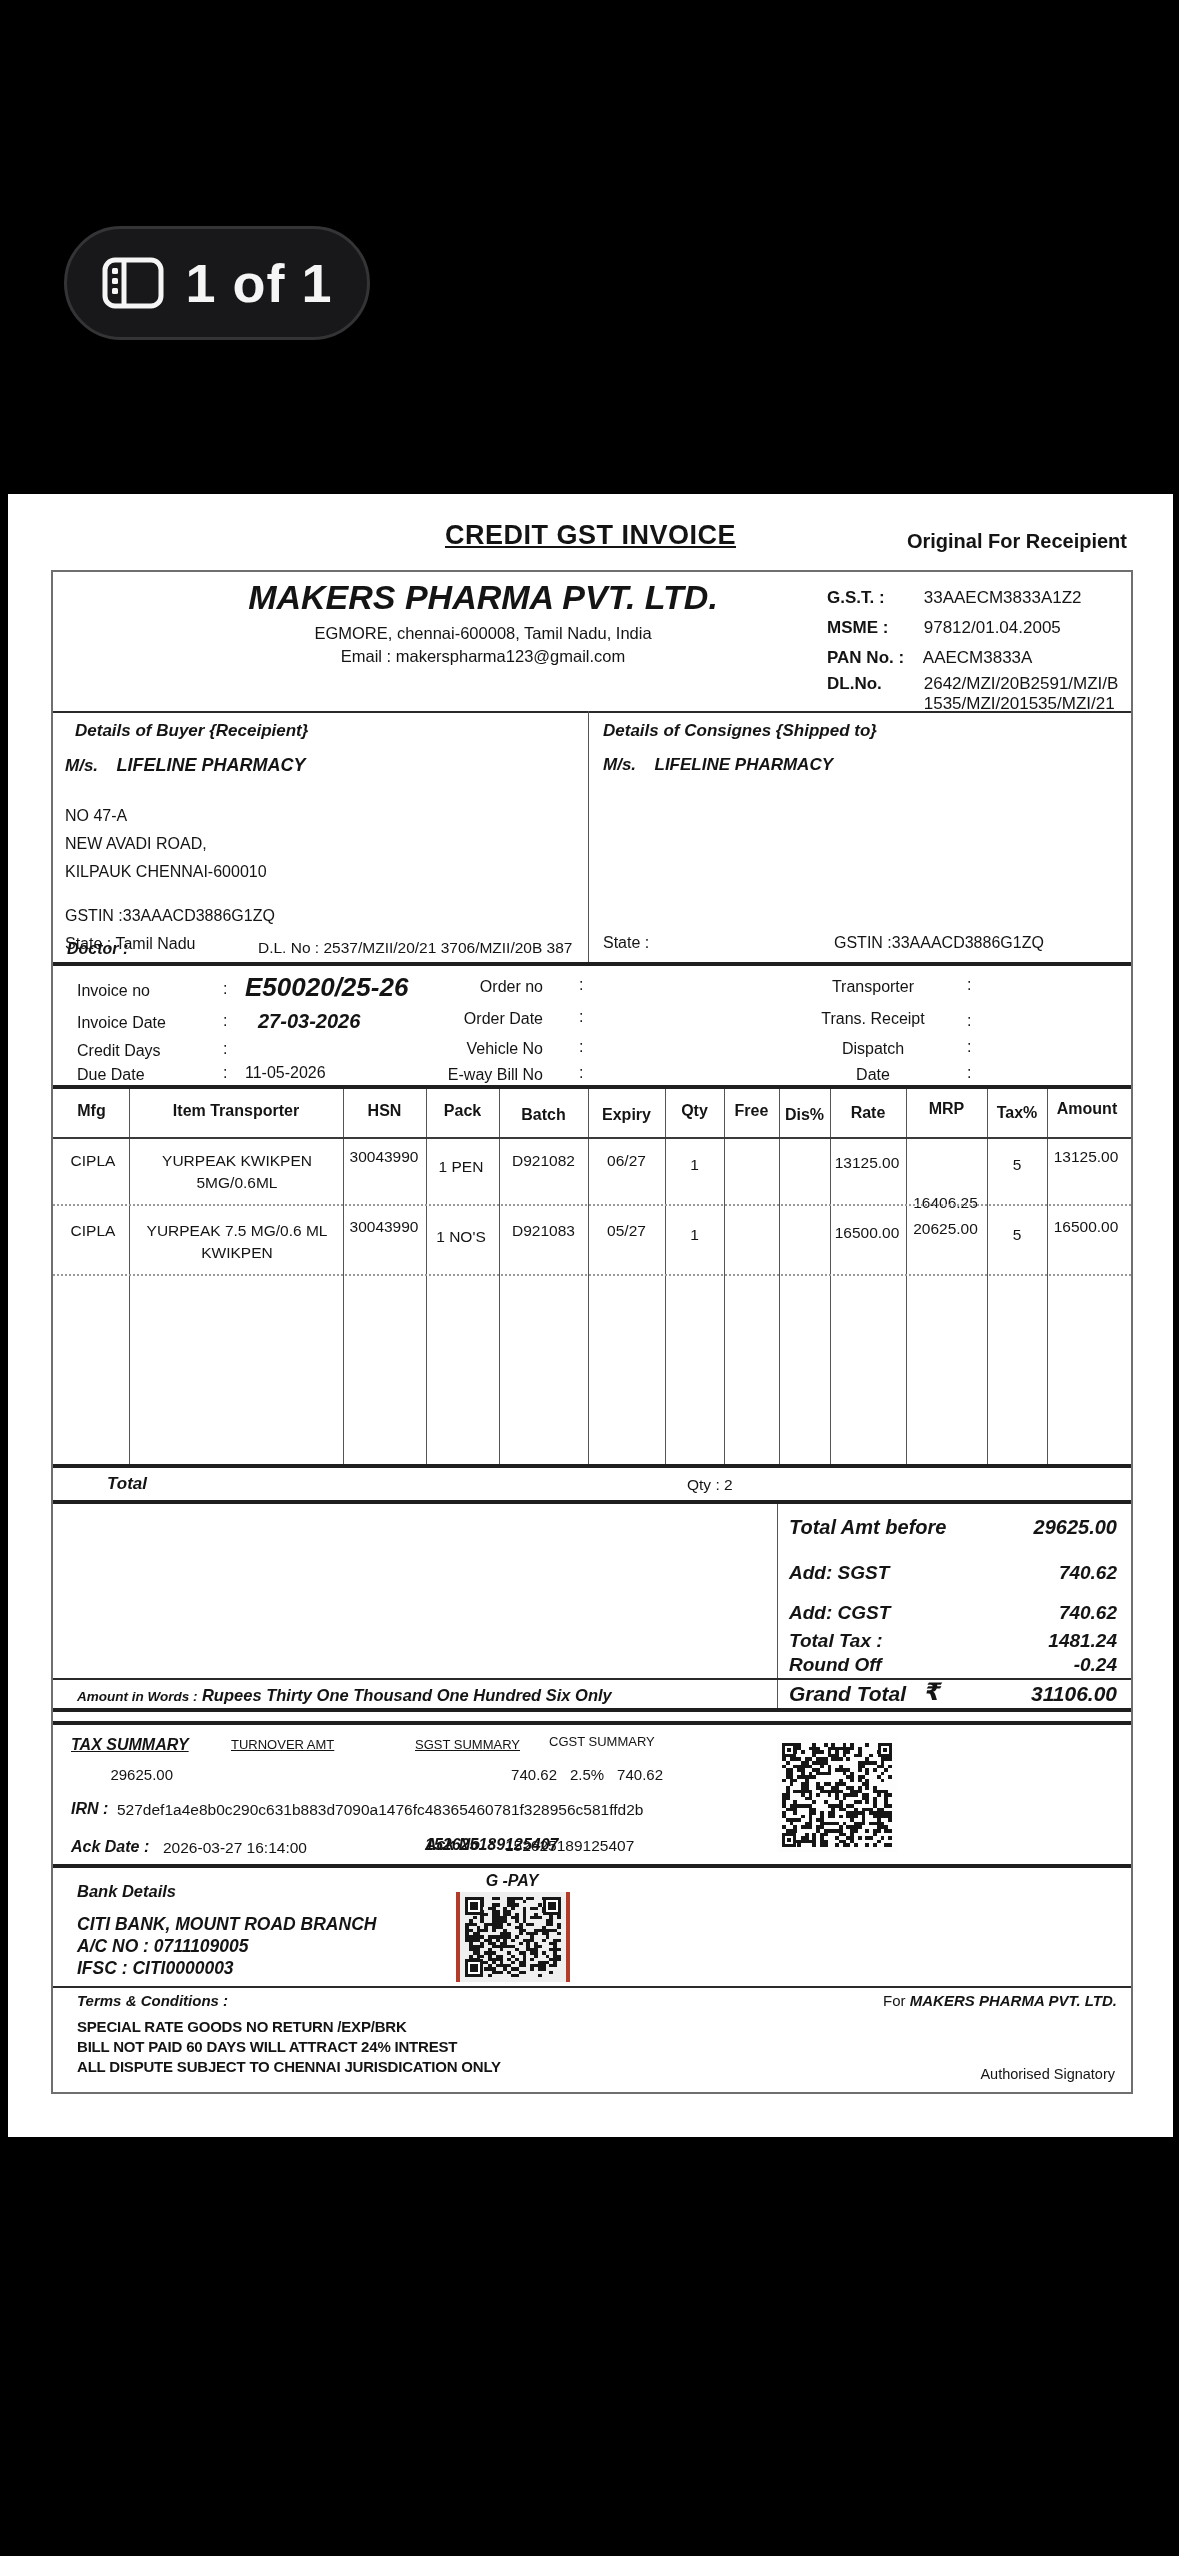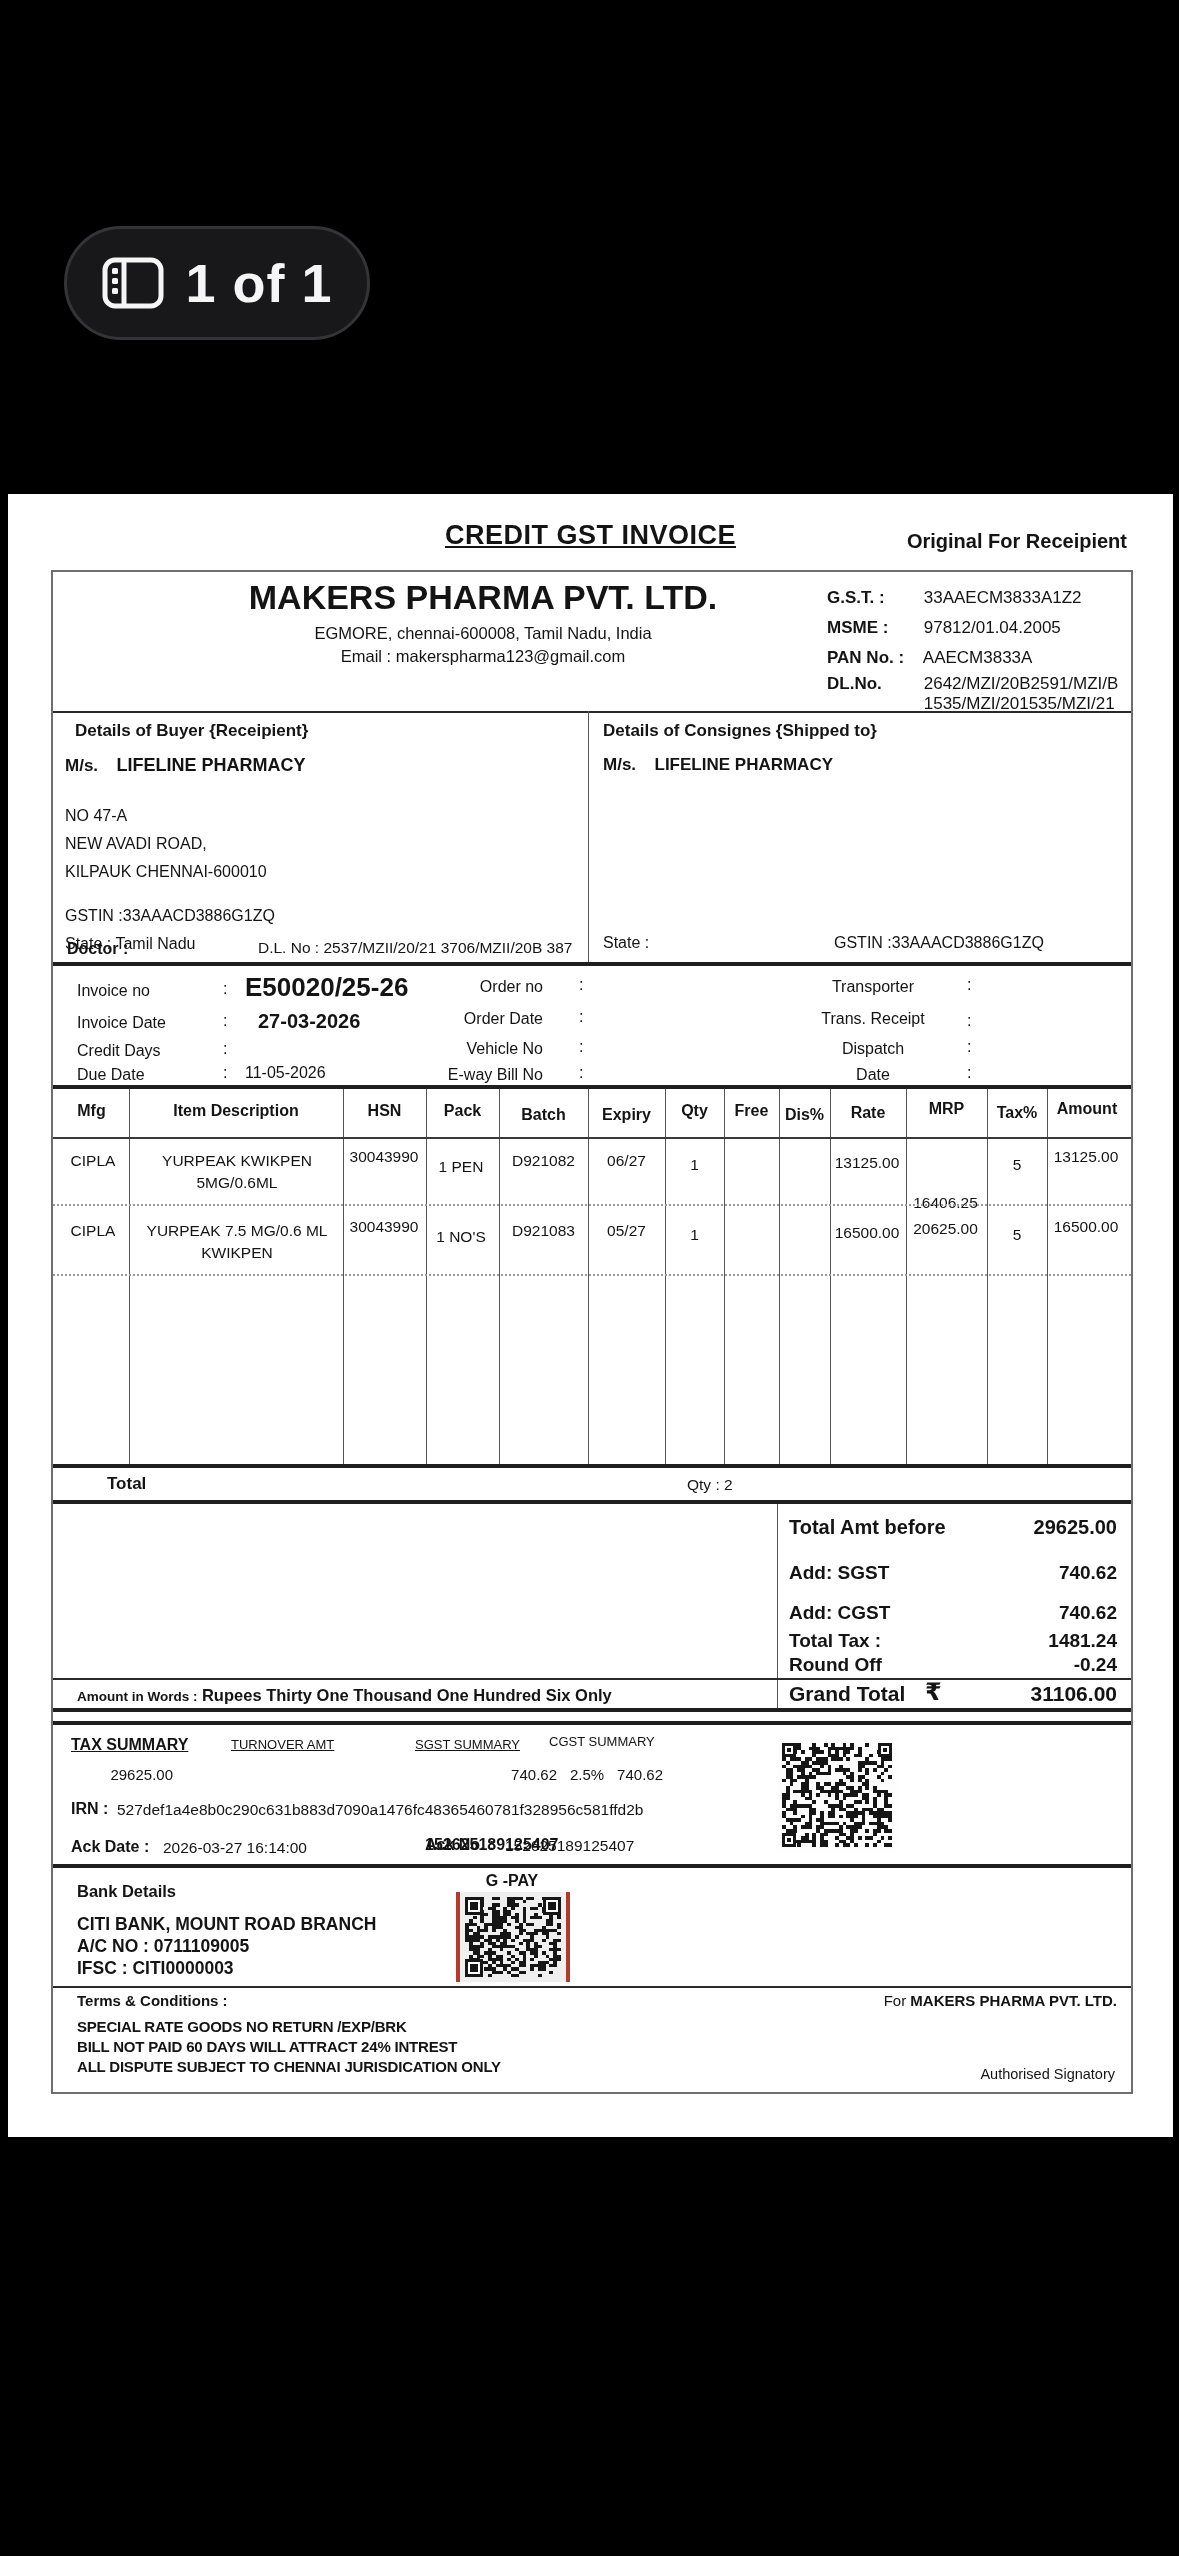--- a/index.html
+++ b/index.html
@@ -14,21 +14,21 @@
   .page{position:absolute;left:8px;top:494px;width:1165px;height:1643px;background:#fff;}
   .doc-title{position:absolute;top:26px;left:0;right:0;text-align:center;font-size:27px;
              font-weight:bold;text-decoration:underline;letter-spacing:.5px;}
   .copy-type{position:absolute;top:36px;right:46px;font-size:20px;font-weight:bold;}
   .main-box{position:absolute;left:43px;top:76px;width:1078px;height:1520px;
             border:2px solid #6f6f6f;box-sizing:content-box;}
   .abs{position:absolute;}
   .hline{position:absolute;background:#1f1f1f;}
   .vline{position:absolute;width:1px;background:#555;}
   .dotline{position:absolute;border-top:2px dotted #999;height:0;}
-  .b{font-weight:bold;}
+  .b{font-weight:bold;font-style:italic;}
   .r{text-align:right;}
   .c{text-align:center;}
   .t13{font-size:13px;} .t14{font-size:14px;} .t15{font-size:15px;} .t16{font-size:16px;}
   .t17{font-size:17px;} .t18{font-size:18px;} .t19{font-size:19px;} .t20{font-size:20px;}
   .t21{font-size:21px;} .t26{font-size:26px;} .t34{font-size:34px;}
   .u{text-decoration:underline;}
   .co-block{position:absolute;left:60px;top:6px;width:740px;text-align:center;}
   .co-block .addr{font-size:16.5px;line-height:23px;}
   .hdr-row{position:absolute;left:774px;font-size:17px;}
   .hdr-row .hl{display:inline-block;width:92px;font-weight:bold;}
@@ -168,21 +168,21 @@
         <div class="vline" style="left:535px;top:517px;height:375px;"></div>
         <div class="vline" style="left:612px;top:517px;height:375px;"></div>
         <div class="vline" style="left:671px;top:517px;height:375px;"></div>
         <div class="vline" style="left:726px;top:517px;height:375px;"></div>
         <div class="vline" style="left:777px;top:517px;height:375px;"></div>
         <div class="vline" style="left:853px;top:517px;height:375px;"></div>
         <div class="vline" style="left:934px;top:517px;height:375px;"></div>
         <div class="vline" style="left:994px;top:517px;height:375px;"></div>
 
         <div class="thead c" style="left:1px;top:530px;width:75px;">Mfg</div>
-        <div class="thead c" style="left:76px;top:530px;width:214px;">Item Description</div>
+        <div class="thead c" style="left:76px;top:530px;width:214px;">Item Transporter</div>
         <div class="thead c" style="left:290px;top:530px;width:83px;">HSN</div>
         <div class="thead c" style="left:373px;top:530px;width:73px;">Pack</div>
         <div class="thead c" style="left:446px;top:534px;width:89px;">Batch</div>
         <div class="thead c" style="left:535px;top:534px;width:77px;">Expiry</div>
         <div class="thead c" style="left:612px;top:530px;width:59px;">Qty</div>
         <div class="thead c" style="left:671px;top:530px;width:55px;">Free</div>
         <div class="thead c t14" style="left:726px;top:534px;width:51px;">Dis%</div>
         <div class="thead c" style="left:777px;top:532px;width:76px;">Rate</div>
         <div class="thead c" style="left:853px;top:528px;width:81px;">MRP</div>
         <div class="thead c" style="left:934px;top:532px;width:60px;">Tax%</div>

